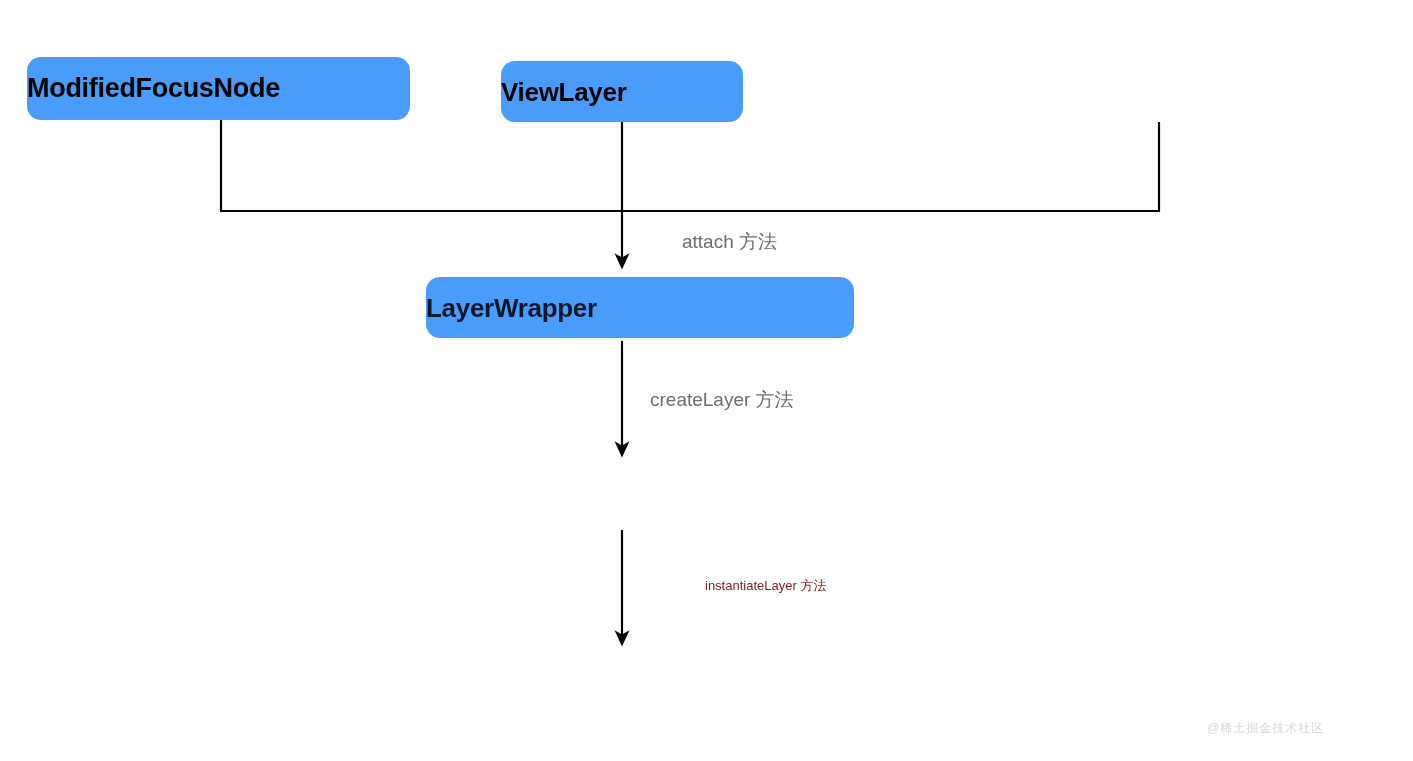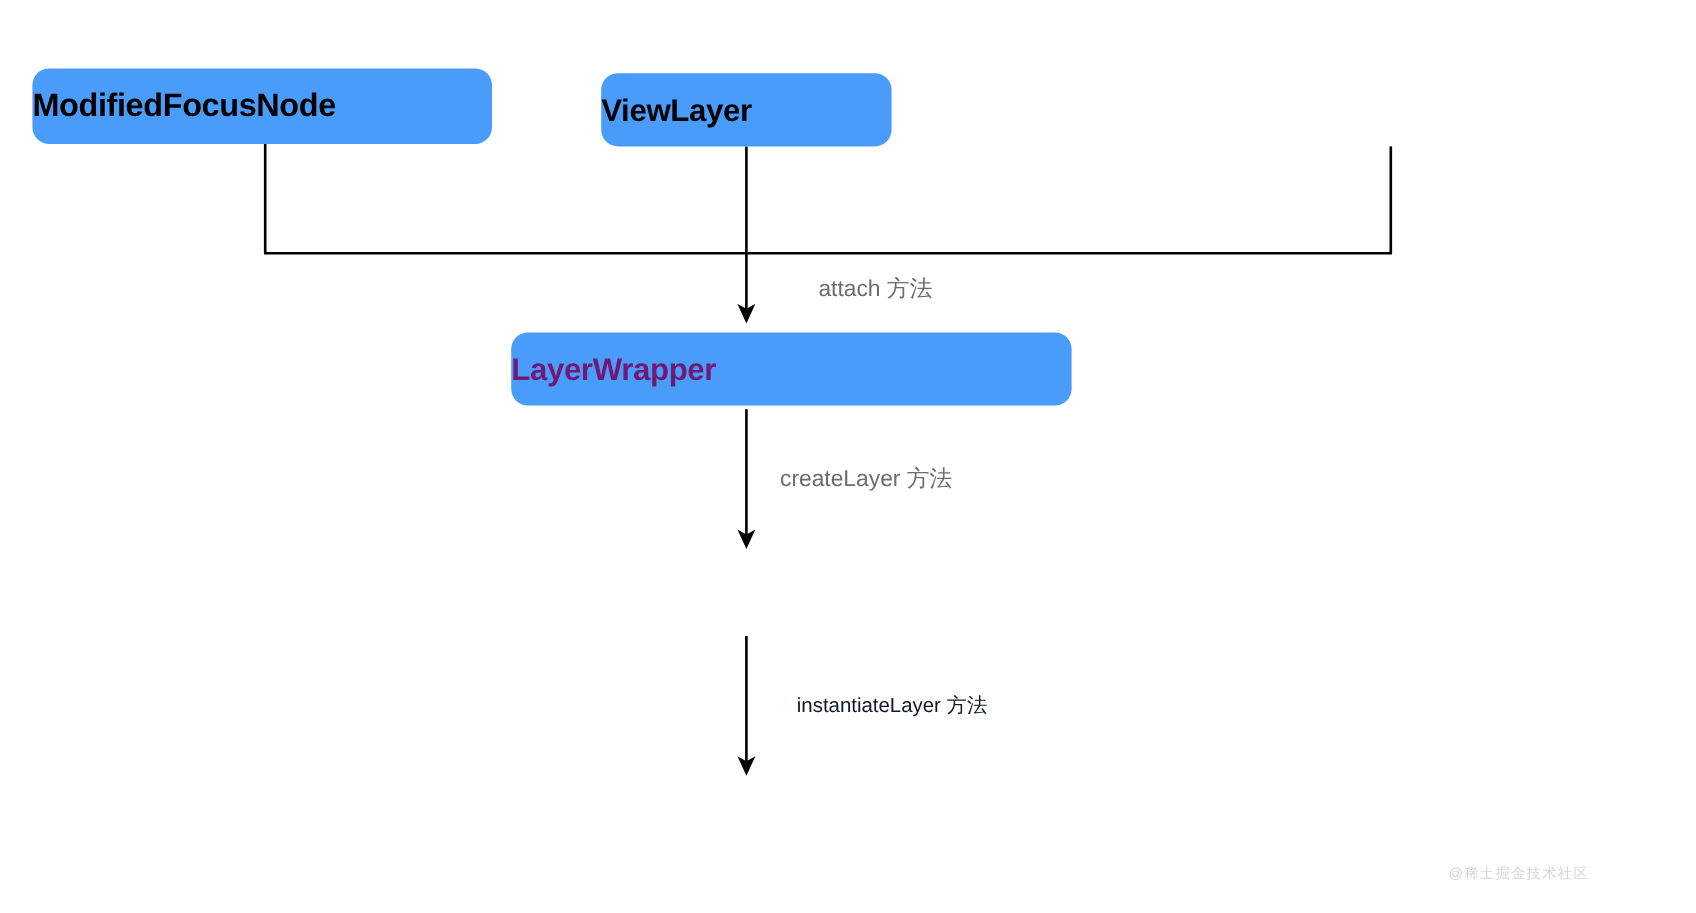--- a/index.html
+++ b/index.html
@@ -79,23 +79,23 @@
 
     <path d="M622,530 L622,639" stroke="#000000" stroke-width="2.2" fill="none" marker-end="url(#arrowhead)"></path>
   </svg>
 
   <div class="node" style="left: 27px; top: 57px; width: 383px; height: 63px; background: rgb(74, 156, 250); color: rgb(0, 0, 0); font-size: 27px;">
     <span class="node-label">ModifiedFocusNode</span>
   </div>
   <div class="node" style="left: 501px; top: 61px; width: 242px; height: 61px; background: rgb(74, 156, 250); color: rgb(0, 0, 0); font-size: 26px;">
     <span class="node-label">ViewLayer</span>
   </div>
-  <div class="node" style="left: 426px; top: 277px; width: 467px; height: 61px; background: rgb(74, 156, 250); color: #701a75; font-size: 26px;">
+  <div class="node" style="left: 426px; top: 277px; width: 428px; height: 61px; background: rgb(74, 156, 250); color: #0f172a; font-size: 26px;">
     <span class="node-label">LayerWrapper</span>
   </div>
 
   <div class="edge-label" style="left: 646px; top: 232px; font-size: 19px; color: rgb(109, 109, 109); margin-left: 36px;">attach 方法</div>
   <div class="edge-label" style="left: 650px; top: 390px; font-size: 19px; color: rgb(109, 109, 109);">createLayer 方法</div>
-  <div class="edge-label" style="left: 664px; top: 579px; font-size: 17px; color: #0f172a;">instantiateLayer 方法</div>
+  <div class="edge-label" style="left: 705px; top: 579px; font-size: 13px; color: #7f1d1d;">instantiateLayer 方法</div>
 
   <div class="watermark" style="left: 1207px; top: 720px; font-size: 12px;">@稀土掘金技术社区</div>
 
 </div>
 
 </body></html>

